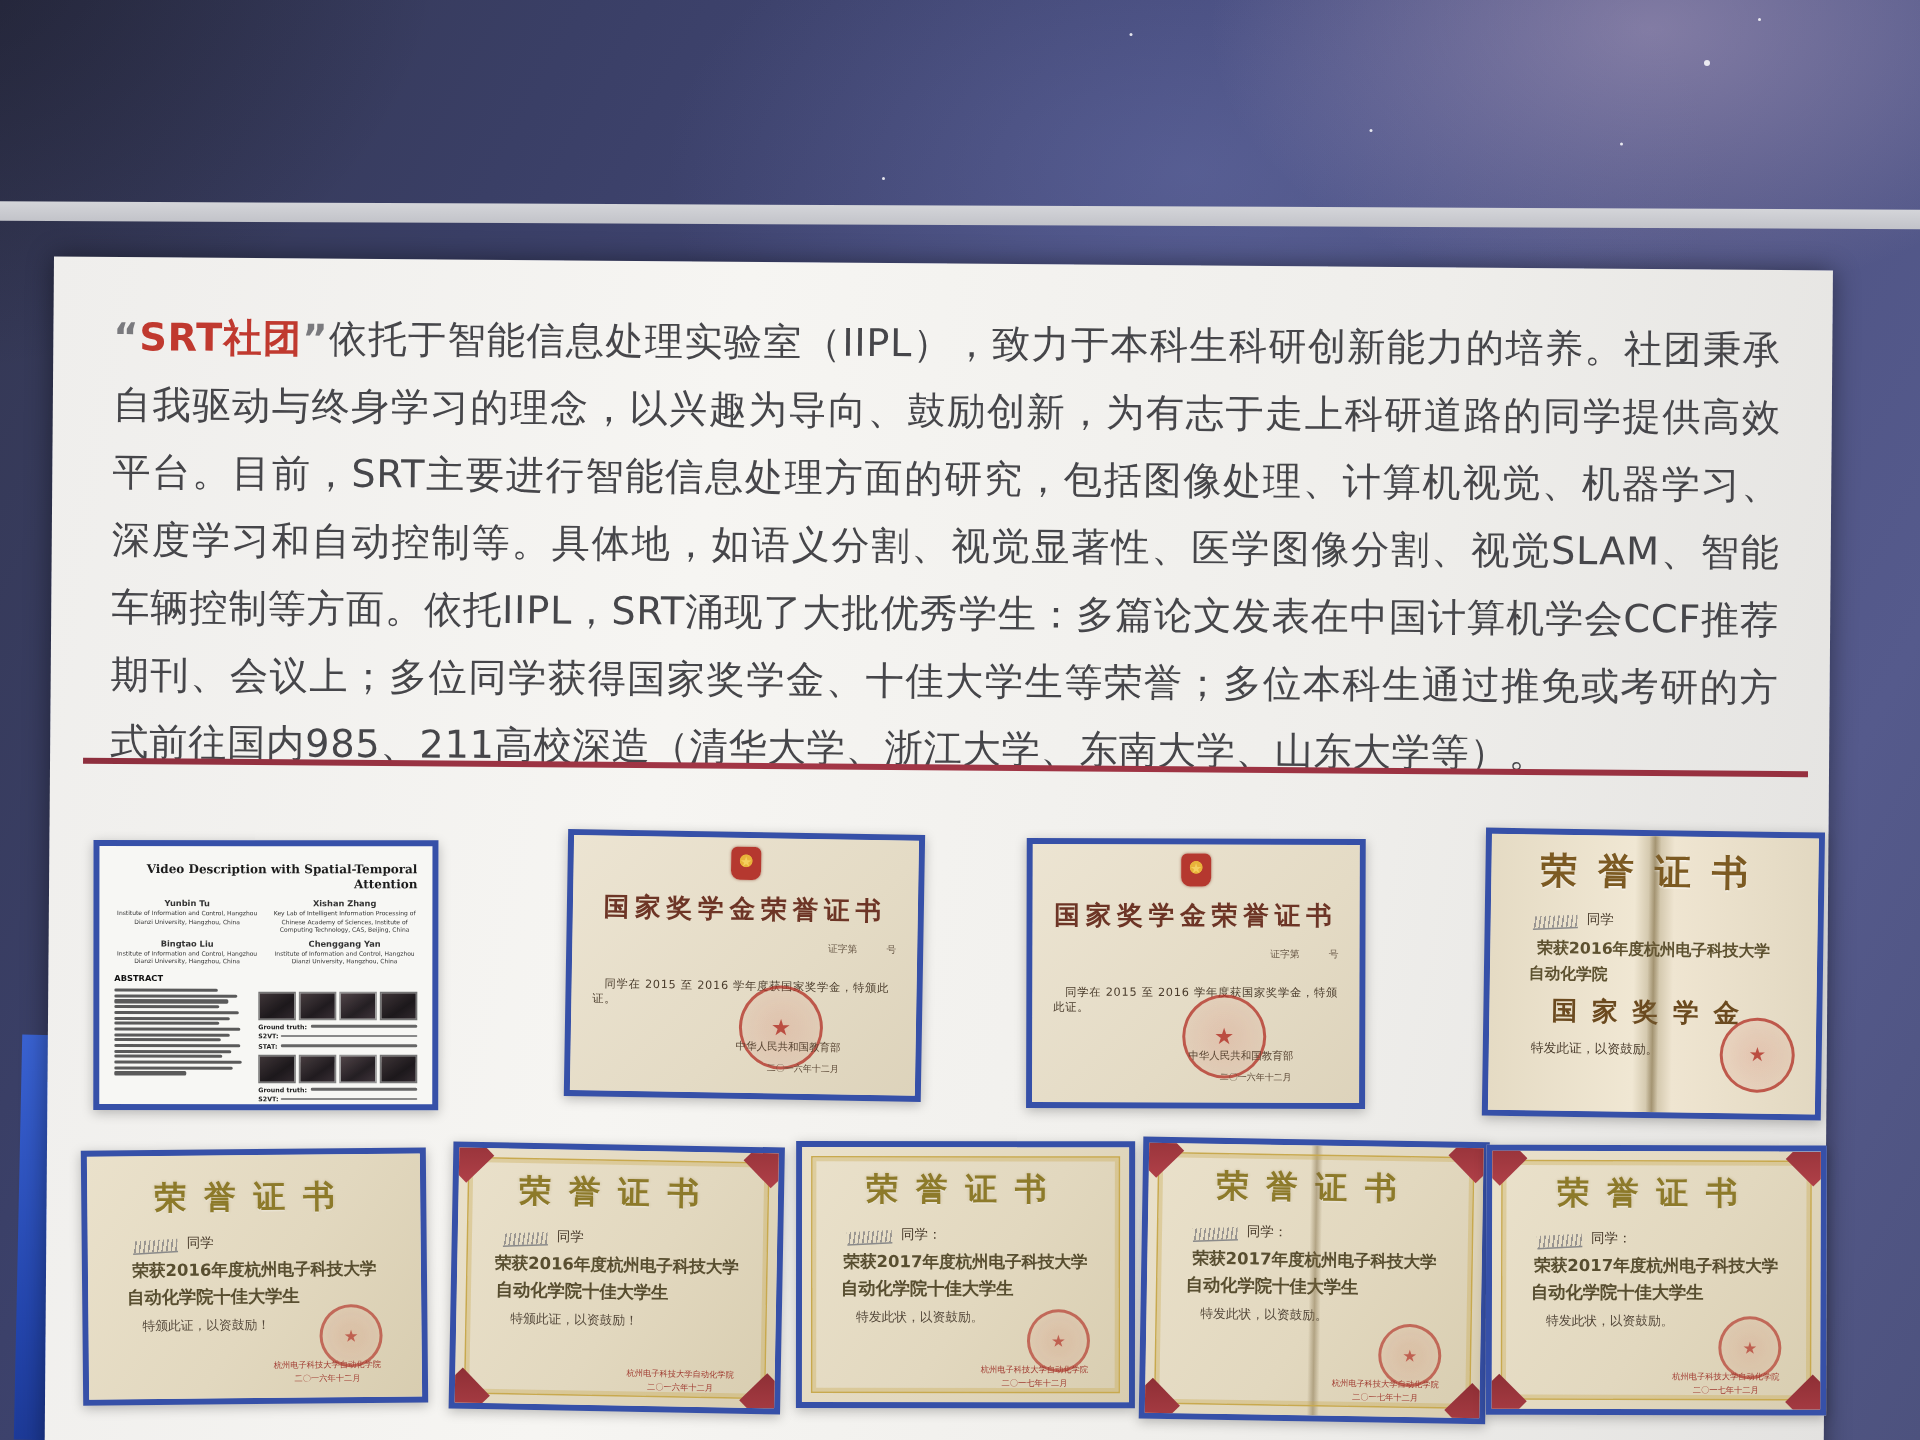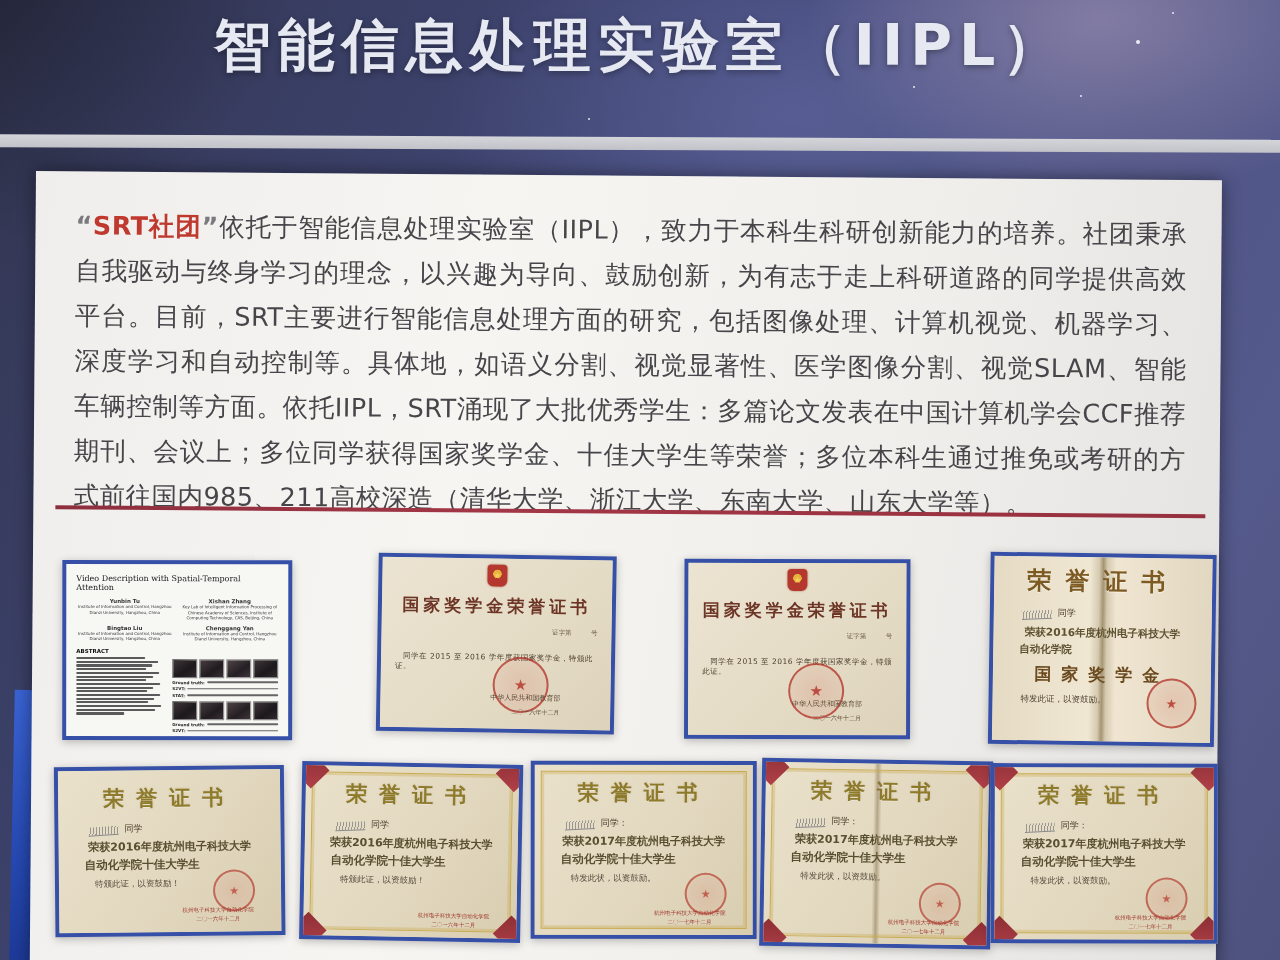--- a/index.html
+++ b/index.html
@@ -38,21 +38,21 @@
   .t2{left:345px;top:380px;width:238px;height:178px;transform:rotate(.5deg);}
   .t3{left:652px;top:382px;width:226px;height:180px;transform:rotate(-.3deg);}
   .t4{left:957px;top:374px;width:226px;height:192px;transform:rotate(.4deg);}
   .b1{left:24px;top:594px;width:230px;height:170px;transform:rotate(-1deg);}
   .b2{left:270px;top:589px;width:221px;height:178px;transform:rotate(.6deg);}
   .b3{left:500px;top:585px;width:226px;height:178px;transform:rotate(-.4deg);}
   .b4{left:730px;top:582px;width:231px;height:188px;transform:rotate(.5deg);}
   .b5{left:960px;top:584px;width:227px;height:180px;transform:rotate(-.3deg);}
   
   .paper-in{padding:10px 10px 6px;}
-  .p-title{font-family:"DejaVu Serif","Liberation Serif",serif;font-size:8px;font-weight:normal;color:#1c1c1c;text-align:left;}
+  .p-title{font-family:"DejaVu Serif","Liberation Serif",serif;font-size:8px;font-weight:bold;color:#1c1c1c;text-align:right;}
   .p-authors{display:grid;grid-template-columns:1fr 1fr;gap:4px 8px;margin-top:6px;}
   .p-au{text-align:center;color:#333;}
   .p-au b{display:block;font-size:5.5px;}
   .p-au span{display:block;font-size:4px;line-height:5.5px;}
   .p-abs{margin-top:6px;font-size:5.5px;font-weight:bold;color:#111;}
   .p-cols{display:flex;gap:8px;margin-top:2px;}
   .p-col-l{width:88px;}
   .bar{height:2.1px;background:#5a5a5a;margin:1.6px 0;border-radius:1px;}
   .p-col-r{flex:1;}
   .thumbs{display:flex;gap:2px;margin:3px 0 2px;}
@@ -104,21 +104,20 @@
   .rb-br{right:-8px;bottom:-8px;transform:rotate(45deg);}
   .fold{position:absolute;left:50%;top:0;bottom:0;width:8px;margin-left:-4px;
     background:linear-gradient(90deg,rgba(120,100,60,0),rgba(120,100,60,.45),rgba(120,100,60,0));}
 </style>
 </head>
 <body>
 
 <div class="stage">
 
   <div class="hdr">
-    <div class="hdr-zh">智能信息处理实验室（IIPL）</div>
   </div>
   <div class="dot" style="left:1136px;top:40px;width:4px;height:4px;"></div>
   <div class="dot" style="left:753px;top:22px;width:2px;height:2px;"></div>
   <div class="dot" style="left:1172px;top:12px;width:2px;height:2px;"></div>
   <div class="dot" style="left:588px;top:118px;width:2px;height:2px;"></div>
   <div class="dot" style="left:913px;top:86px;width:2px;height:2px;"></div>
   <div class="dot" style="left:1080px;top:95px;width:2px;height:2px;"></div>
 
   <div class="stripe"></div>
   <div class="edge-strip"></div>

